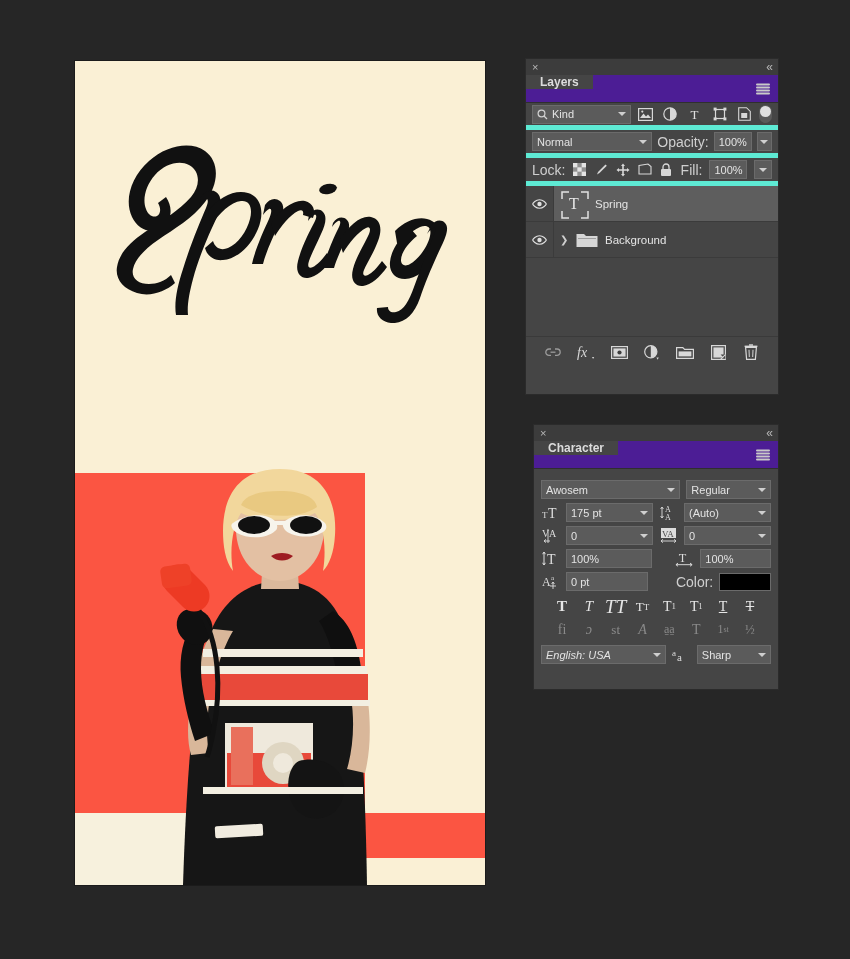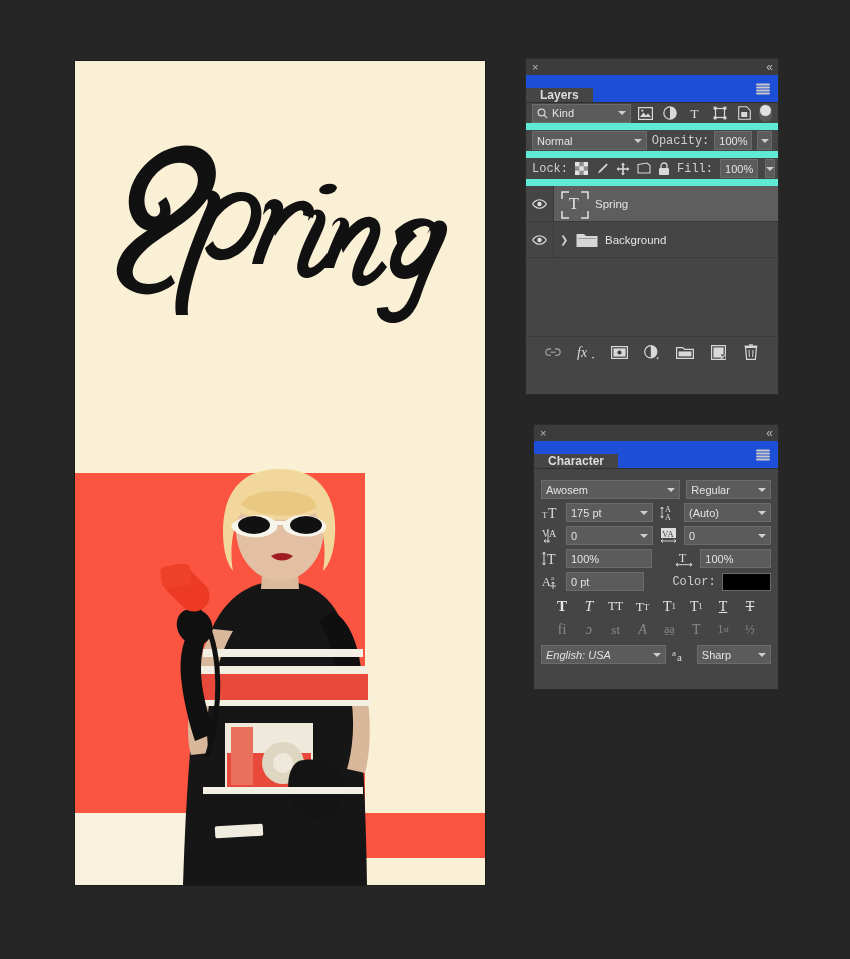--- a/index.html
+++ b/index.html
@@ -51,43 +51,43 @@
     padding: 0 6px;
     position: relative;
   }
   .tb-close, .tb-collapse {
     color: #b8b8b8; font-size: 11px; line-height: 1;
     cursor: pointer; user-select: none;
   }
   .tb-collapse { letter-spacing: -1px; font-size: 12px; }
 
   .panel-tabrow {
-    height: 28px; background: #1d4ed8;
-    display: flex; align-items: flex-end;
+    height: 28px; background: #4c1d95;
+    display: flex; align-items: flex-start;
     border-bottom: 1px solid #2f2f2f;
     position: relative;
   }
   .panel-tab {
     background: #454545; padding: 0 14px;
     display: flex; align-items: center;
     font-size: 12px; font-weight: bold; color: #dcdcdc;
     cursor: pointer;
   }
   .panel-menu {
     position: absolute; right: 8px; top: 50%; transform: translateY(-50%);
     width: 14px; height: 11px; cursor: pointer;
     display: flex; flex-direction: column; justify-content: space-between;
   }
   .panel-menu i { display:block; height: 2px; background: #c9c9c9; border-radius: 1px; }
 
   
   .row { display: flex; align-items: center; padding: 0 6px; height: 26px; gap: 5px; }
-  .row-sep { border-bottom: 7px solid #5eead4; }
-
-  .lbl { color: #cfcfcf; font-size: 12px; white-space: nowrap; font-family: Liberation Mono, monospace; }
+  .row-sep { border-bottom: 5px solid #5eead4; }
+
+  .lbl { color: #cfcfcf; font-size: 14px; white-space: nowrap; }
 
   
   .combo {
     background: #5b5b5b; border: 1px solid #6b6b6b;
     height: 19px; display: flex; align-items: center;
     color: #e3e3e3; font-size: 11px; padding: 0 4px;
     position: relative; cursor: pointer;
   }
   .combo .val { flex: 1; white-space: nowrap; overflow: hidden; }
   .caret {
@@ -620,21 +620,21 @@
         <div class="field" style="width:88px;">
           <span>0 pt</span>
         </div>
         <span class="lbl" style="margin-left:22px;">Color:</span>
         <div class="color-swatch" style="background: rgb(0, 0, 0);"></div>
       </div>
 
       <div class="btnrow" style="justify-content:space-between;margin-top:3px;">
         <span class="tbtn" style="font-weight:bold;font-size:15px;">T</span>
         <span class="tbtn" style="font-style:italic;font-size:15px;">T</span>
-        <span class="tbtn" style="font-size:12px;">TT</span>
+        <span class="tbtn" style="font-size:19px;font-style:italic;">TT</span>
         <span class="tbtn" style="font-size:13px;">T<span style="font-size:9px;">T</span></span>
         <span class="tbtn" style="font-size:14px;">T<sup style="font-size:8px;">1</sup></span>
         <span class="tbtn" style="font-size:14px;">T<sub style="font-size:8px;">1</sub></span>
         <span class="tbtn" style="font-size:14px;text-decoration:underline;">T</span>
         <span class="tbtn" style="font-size:14px;text-decoration:line-through;">T</span>
       </div>
 
       <div class="btnrow" style="justify-content:space-between;">
         <span class="tbtn dim" style="font-size:14px;">fi</span>
         <span class="tbtn dim" style="font-size:14px;font-style:italic;">ɔ</span>

